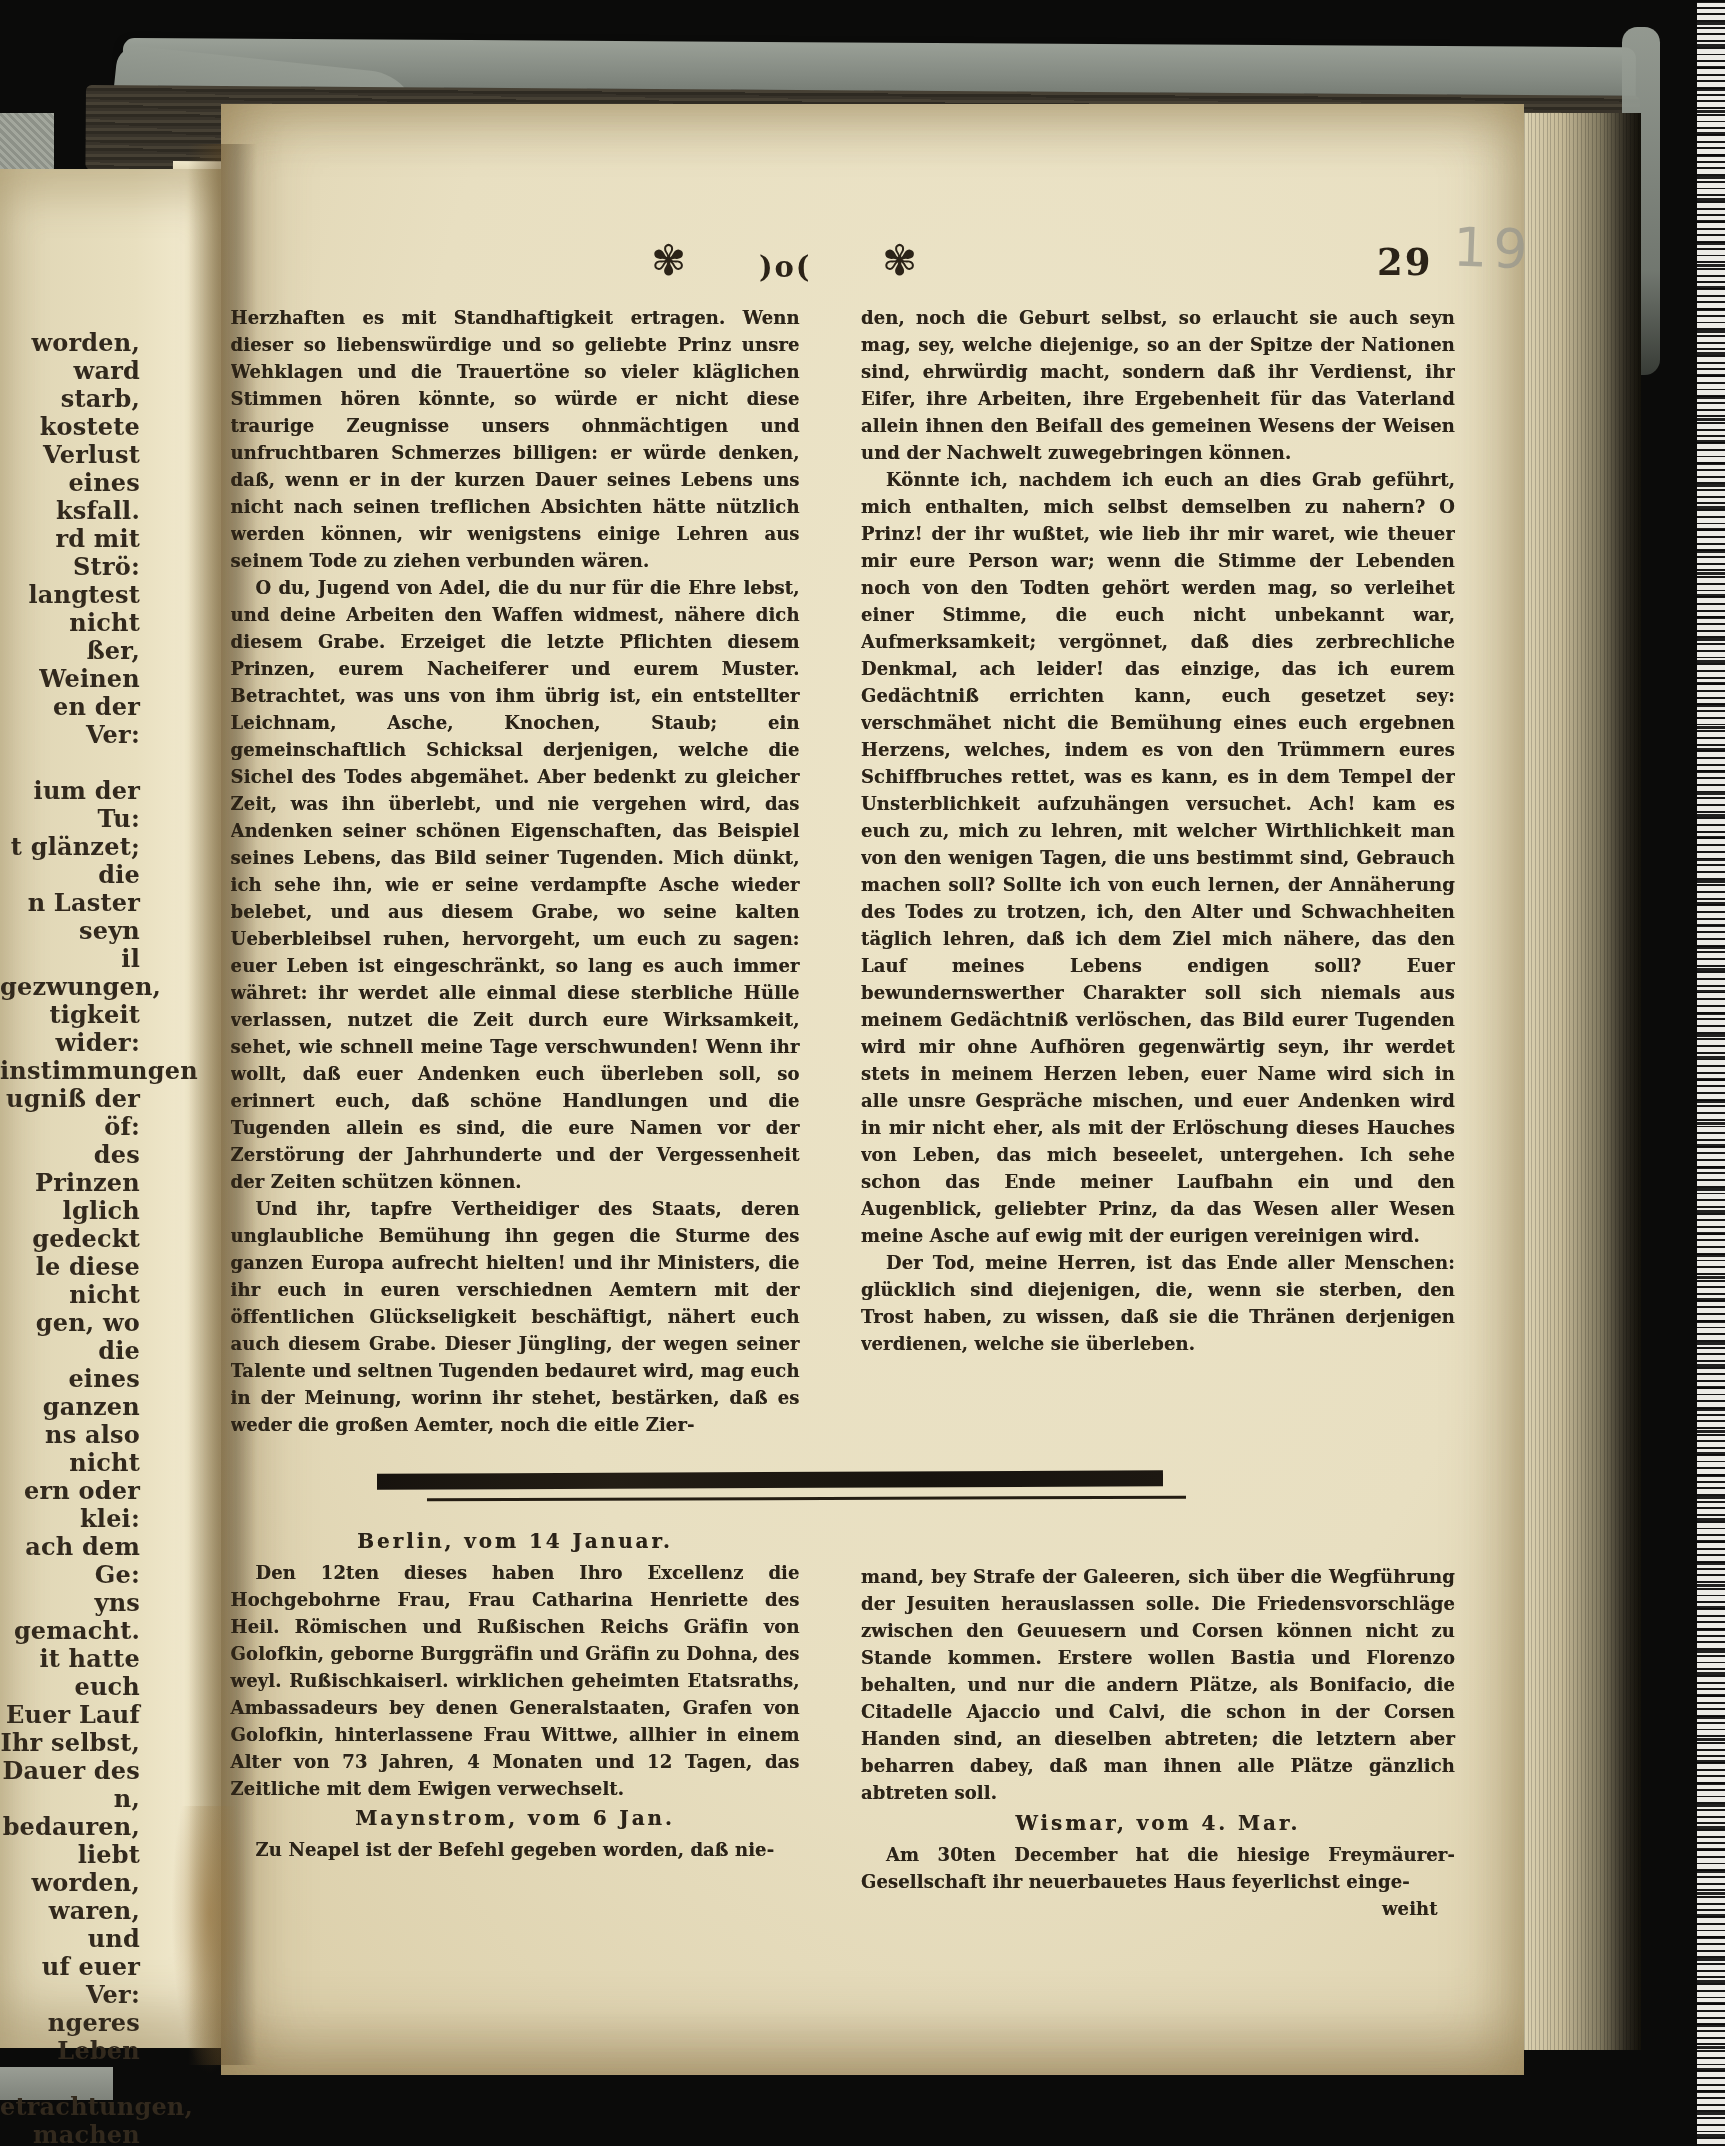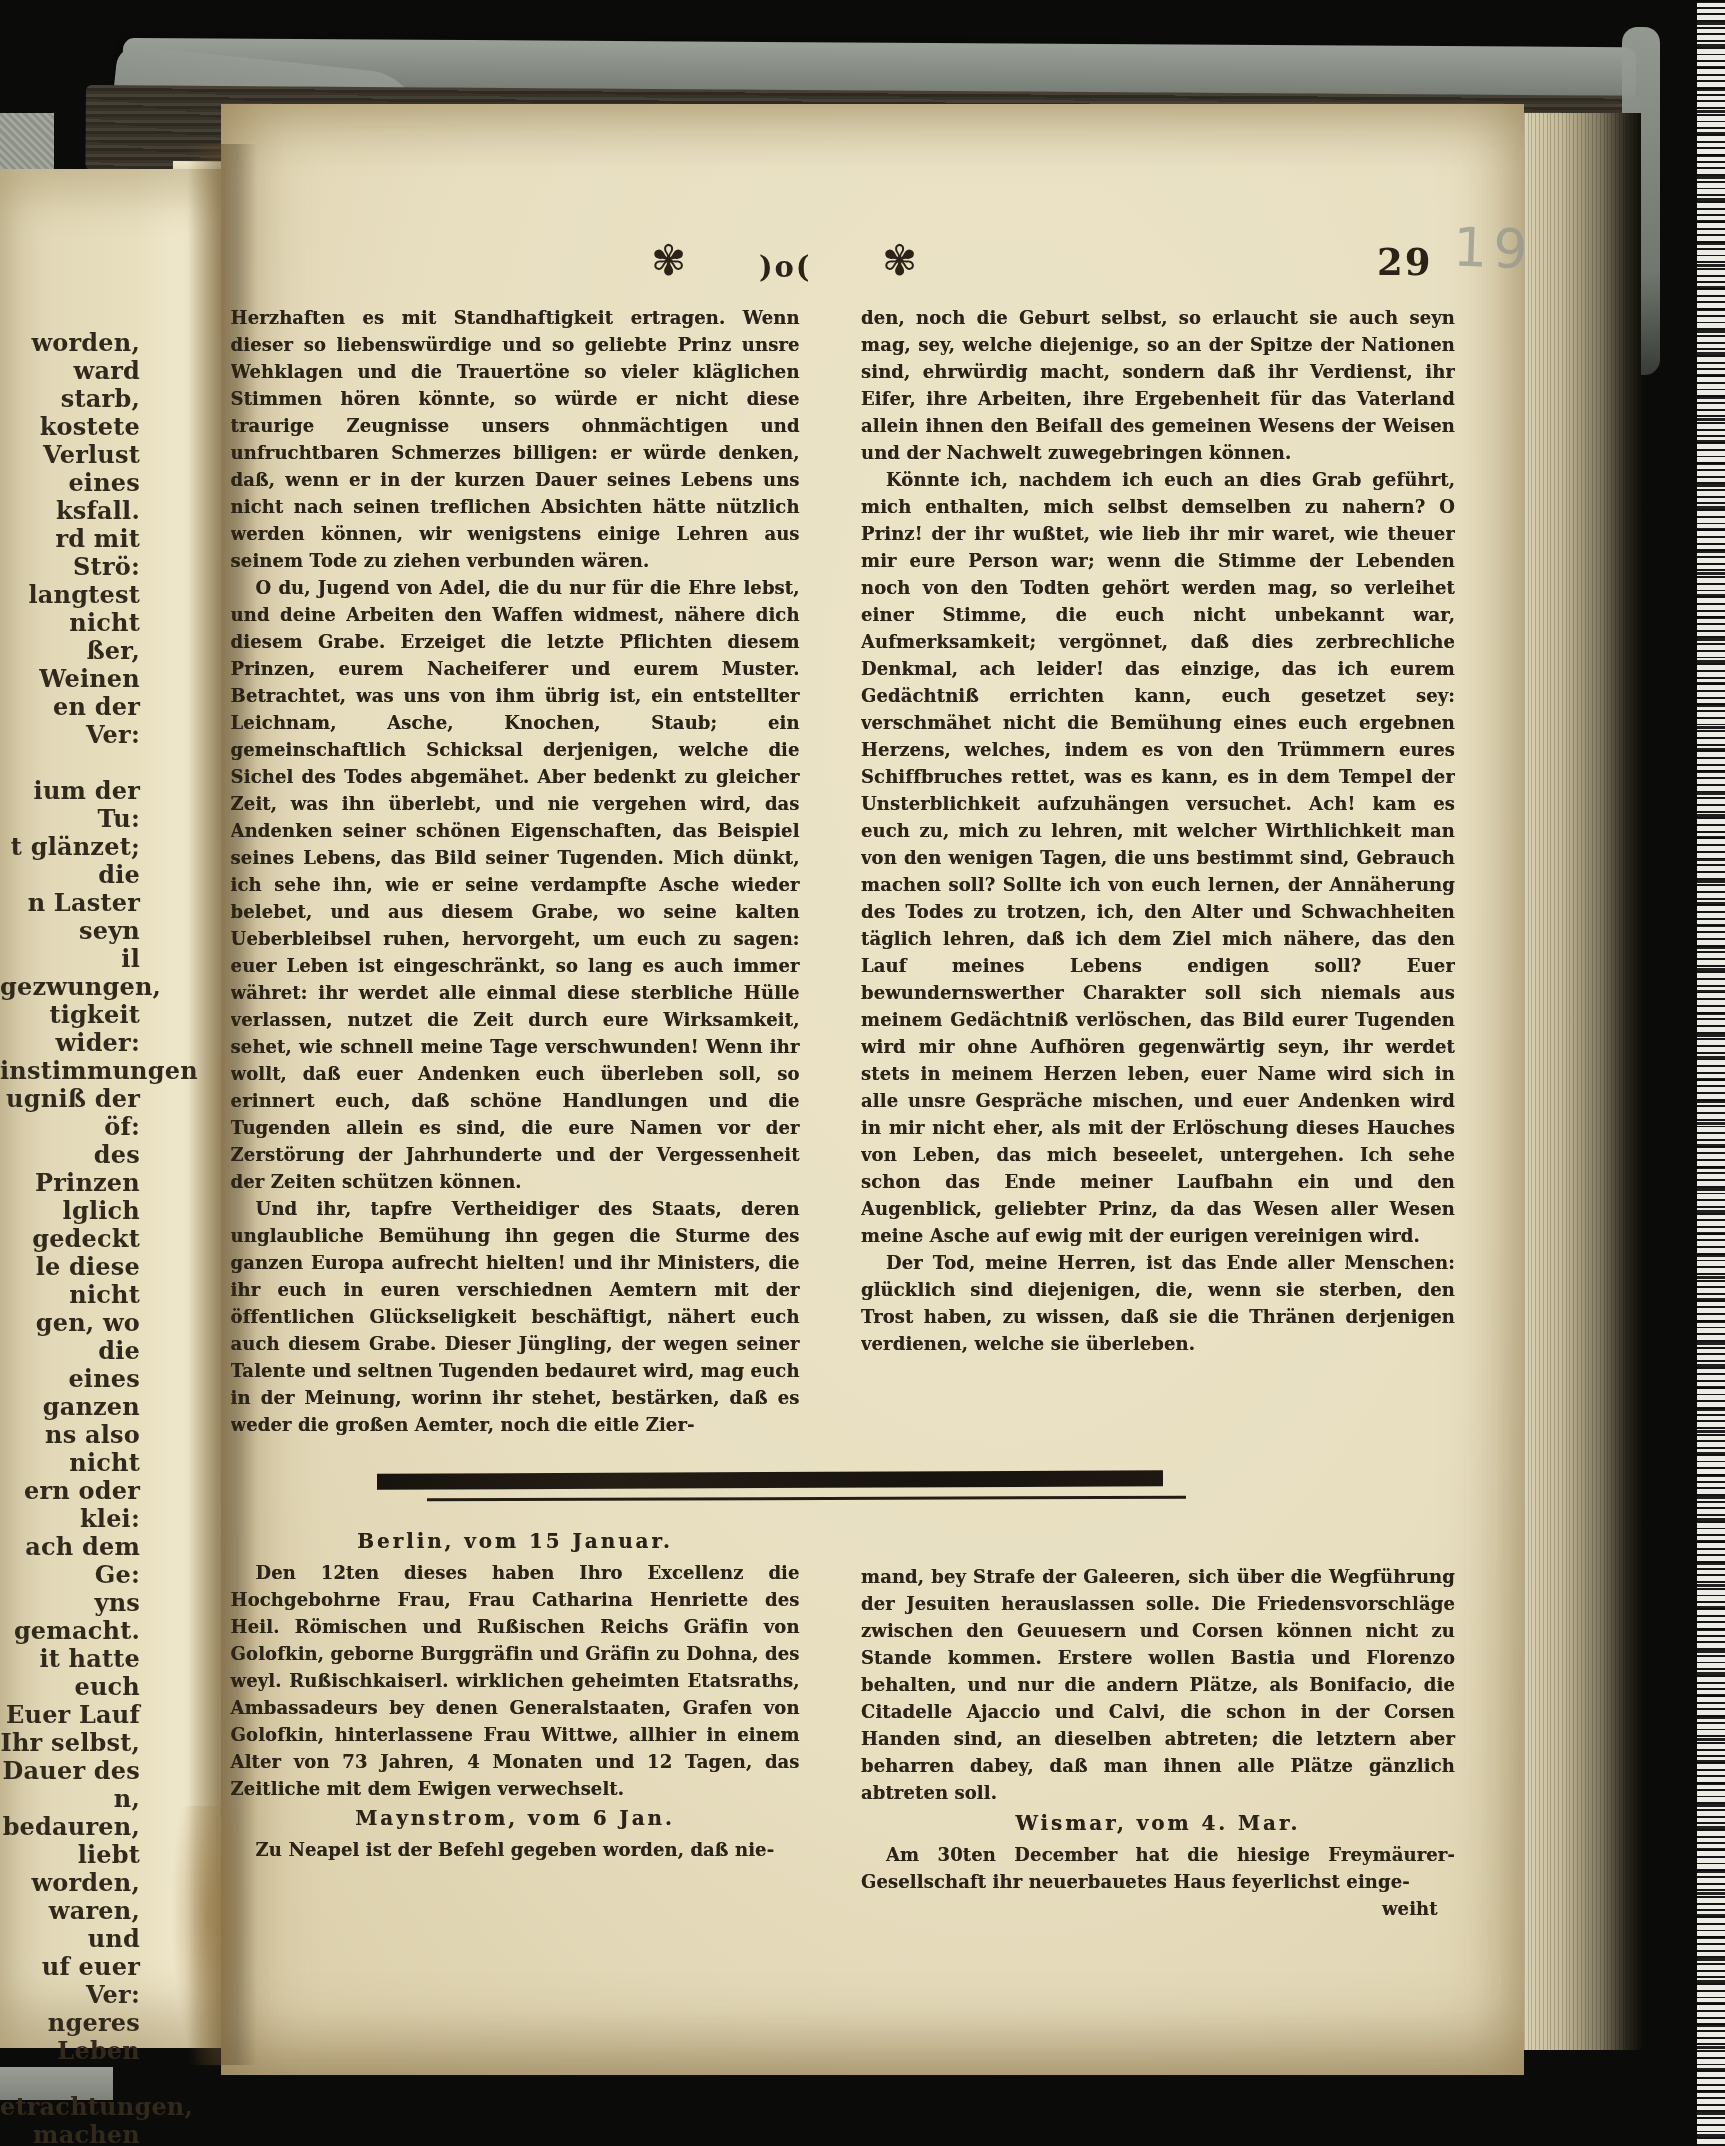--- a/index.html
+++ b/index.html
@@ -171,21 +171,21 @@
   <div class="col" style="left:640px;top:200px;width:594px;height:1174px;">
     <p>den, noch die Geburt selbst, so erlaucht sie auch seyn mag, sey, welche diejenige, so an der Spitze der Nationen sind, ehrwürdig macht, sondern daß ihr Verdienst, ihr Eifer, ihre Arbeiten, ihre Ergebenheit für das Vaterland allein ihnen den Beifall des gemeinen Wesens der Weisen und der Nachwelt zuwegebringen können.</p>
     <p class="ind">Könnte ich, nachdem ich euch an dies Grab geführt, mich enthalten, mich selbst demselben zu nahern? O Prinz! der ihr wußtet, wie lieb ihr mir waret, wie theuer mir eure Person war; wenn die Stimme der Lebenden noch von den Todten gehört werden mag, so verleihet einer Stimme, die euch nicht unbekannt war, Aufmerksamkeit; vergönnet, daß dies zerbrechliche Denkmal, ach leider! das einzige, das ich eurem Gedächtniß errichten kann, euch gesetzet sey: verschmähet nicht die Bemühung eines euch ergebnen Herzens, welches, indem es von den Trümmern eures Schiffbruches rettet, was es kann, es in dem Tempel der Unsterblichkeit aufzuhängen versuchet. Ach! kam es euch zu, mich zu lehren, mit welcher Wirthlichkeit man von den wenigen Tagen, die uns bestimmt sind, Gebrauch machen soll? Sollte ich von euch lernen, der Annäherung des Todes zu trotzen, ich, den Alter und Schwachheiten täglich lehren, daß ich dem Ziel mich nähere, das den Lauf meines Lebens endigen soll? Euer bewundernswerther Charakter soll sich niemals aus meinem Gedächtniß verlöschen, das Bild eurer Tugenden wird mir ohne Aufhören gegenwärtig seyn, ihr werdet stets in meinem Herzen leben, euer Name wird sich in alle unsre Gespräche mischen, und euer Andenken wird in mir nicht eher, als mit der Erlöschung dieses Hauches von Leben, das mich beseelet, untergehen. Ich sehe schon das Ende meiner Laufbahn ein und den Augenblick, geliebter Prinz, da das Wesen aller Wesen meine Asche auf ewig mit der eurigen vereinigen wird.</p>
     <p class="ind">Der Tod, meine Herren, ist das Ende aller Menschen: glücklich sind diejenigen, die, wenn sie sterben, den Trost haben, zu wissen, daß sie die Thränen derjenigen verdienen, welche sie überleben.</p>
   </div>
 
   <div class="rule"></div>
   <div class="rule-thin"></div>
 
   <div class="news" style="left:9.6px;top:1420px;width:569px;">
-    <h3>Berlin, vom 15 Januar.</h3>
+    <h3>Berlin, vom 14 Januar.</h3>
     <p class="ind">Den 12ten dieses haben Ihro Excellenz die Hochgebohrne Frau, Frau Catharina Henriette des Heil. Römischen und Rußischen Reichs Gräfin von Golofkin, geborne Burggräfin und Gräfin zu Dohna, des weyl. Rußischkaiserl. wirklichen geheimten Etatsraths, Ambassadeurs bey denen Generalstaaten, Grafen von Golofkin, hinterlassene Frau Wittwe, allhier in einem Alter von 73 Jahren, 4 Monaten und 12 Tagen, das Zeitliche mit dem Ewigen verwechselt.</p>
     <h3>Maynstrom, vom 6 Jan.</h3>
     <p class="ind">Zu Neapel ist der Befehl gegeben worden, daß nie-</p>
   </div>
 
   <div class="news" style="left:640px;top:1459px;width:594px;">
     <p>mand, bey Strafe der Galeeren, sich über die Wegführung der Jesuiten herauslassen solle. Die Friedensvorschläge zwischen den Geuuesern und Corsen können nicht zu Stande kommen. Erstere wollen Bastia und Florenzo behalten, und nur die andern Plätze, als Bonifacio, die Citadelle Ajaccio und Calvi, die schon in der Corsen Handen sind, an dieselben abtreten; die letztern aber beharren dabey, daß man ihnen alle Plätze gänzlich abtreten soll.</p>
     <h3>Wismar, vom 4. Mar.</h3>
     <p class="ind">Am 30ten December hat die hiesige Freymäurer-Gesellschaft ihr neuerbauetes Haus feyerlichst einge-</p>
     <p class="catchword">weiht</p>

